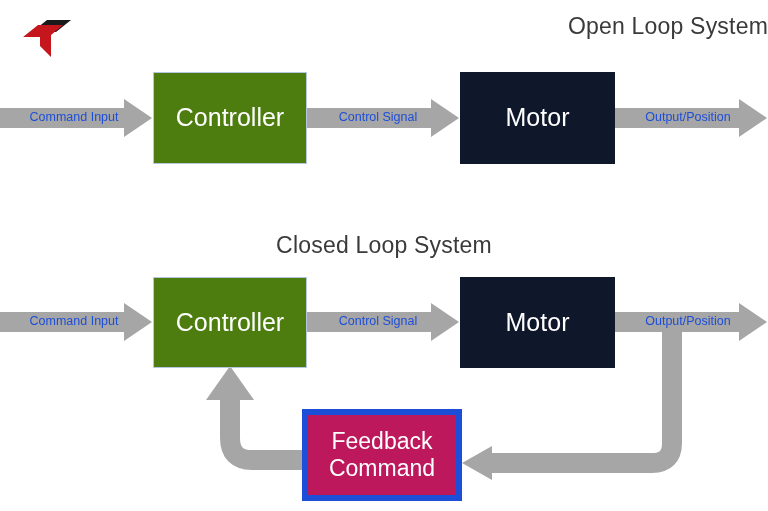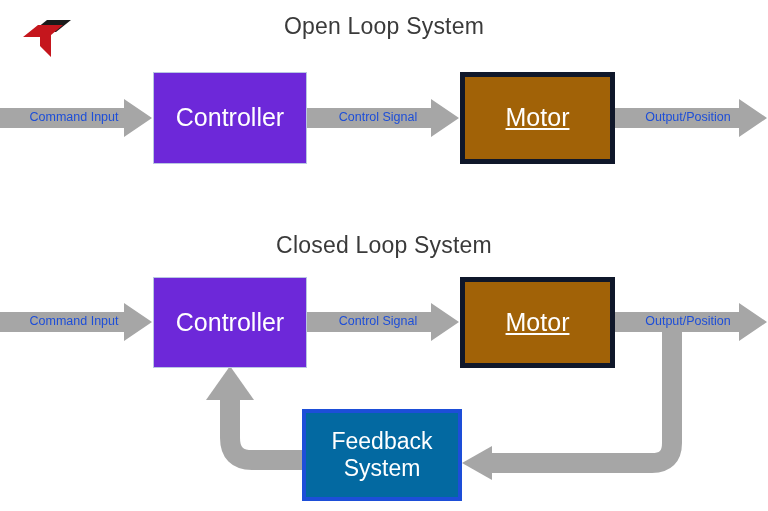--- a/index.html
+++ b/index.html
@@ -27,39 +27,39 @@
   .title {
     position: absolute;
     left: 0;
     width: 768px;
     text-align: center;
     color: #3a3a3a;
     font-size: 23px;
     font-weight: 400;
     letter-spacing: 0.2px;
   }
-  #title-open  { top: 13px; }
+  #title-open  { top: 13px; text-align: right; }
   #title-closed { top: 232px; }
 
   .block {
     position: absolute;
     box-sizing: border-box;
     display: flex;
     align-items: center;
     justify-content: center;
     color: #ffffff;
     font-size: 25px;
     font-weight: 400;
     line-height: 1.18;
     text-align: center;
     z-index: 5;
   }
-  .block.blue   { background: #6d28d9; border: 1px solid #b9c6e2; }
-  .block.green  { background: #a16207; border: 5px solid #0f172a; text-decoration: underline; }
-  .block.amber  { background: #0369a1; border: 4px solid #1d4ed8; }
+  .block.blue   { background: #4d7c0f; border: 1px solid #b9c6e2; }
+  .block.green  { background: #0f172a; border: 5px solid #0f172a; }
+  .block.amber  { background: #be185d; border: 6px solid #1d4ed8; }
   .block.amber .stacked { font-size: 23px; }
 
   .flowlabel {
     position: absolute;
     color: #1d4ed8;
     font-size: 12.5px;
     font-weight: 400;
     text-align: center;
     white-space: nowrap;
     z-index: 6;
@@ -134,21 +134,21 @@
   <div class="flowlabel" style="left:318px; top:110px; width:120px;">Control Signal</div>
 
   <div class="flowlabel" style="left:626px; top:110px; width:124px;">Output/Position</div>
 
   <div class="block blue" style="left:153px; top:277px; width:154px; height:91px;">Controller</div>
 
   <div class="block green" style="left:460px; top:277px; width:155px; height:91px;">Motor</div>
 
   <div class="block amber" style="left:302px; top:409px; width:160px; height:92px; flex-direction:column;">
     <span class="stacked">Feedback</span>
-    <span class="stacked">System</span>
+    <span class="stacked">Command</span>
   </div>
 
   <div class="flowlabel" style="left:14px; top:314px; width:120px;">Command Input</div>
 
   <div class="flowlabel" style="left:318px; top:314px; width:120px;">Control Signal</div>
 
   <div class="flowlabel" style="left:626px; top:314px; width:124px;">Output/Position</div>
 
 </div>
 

